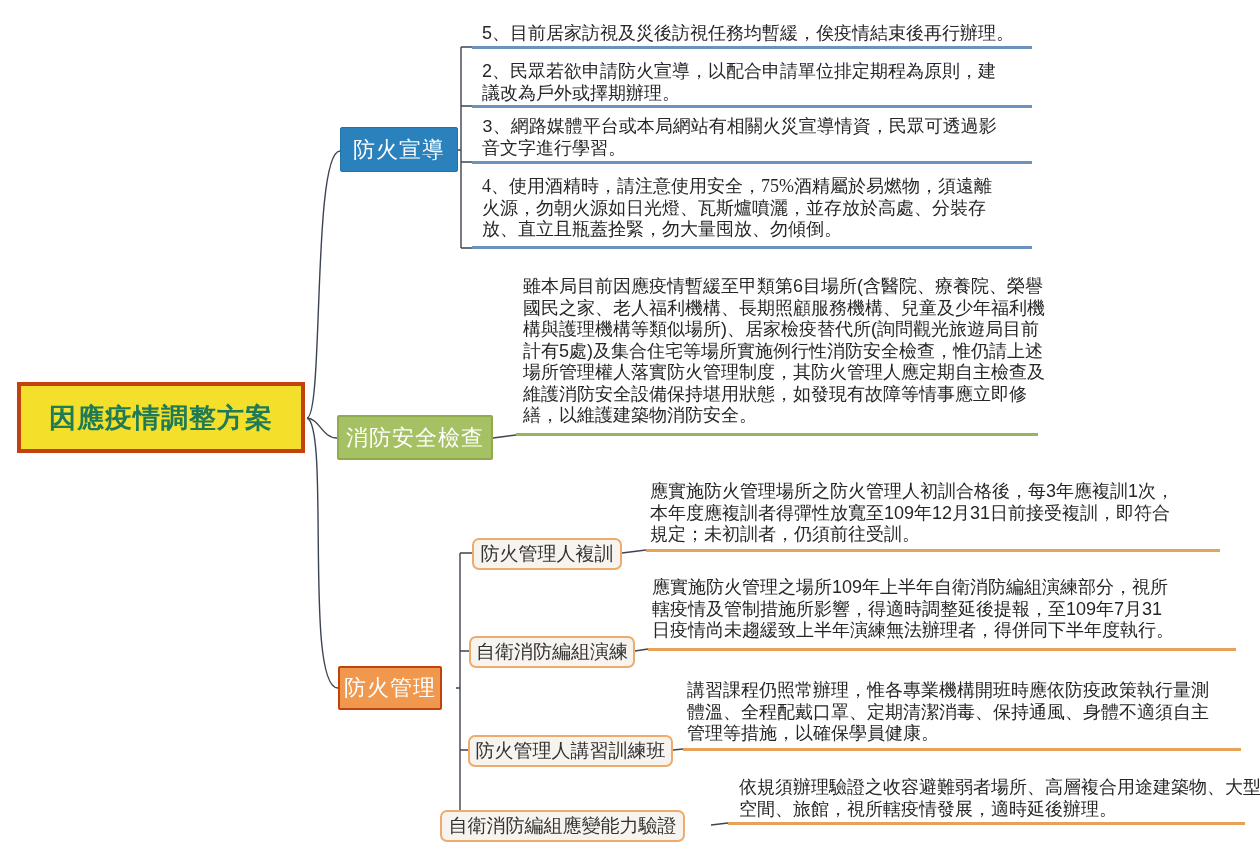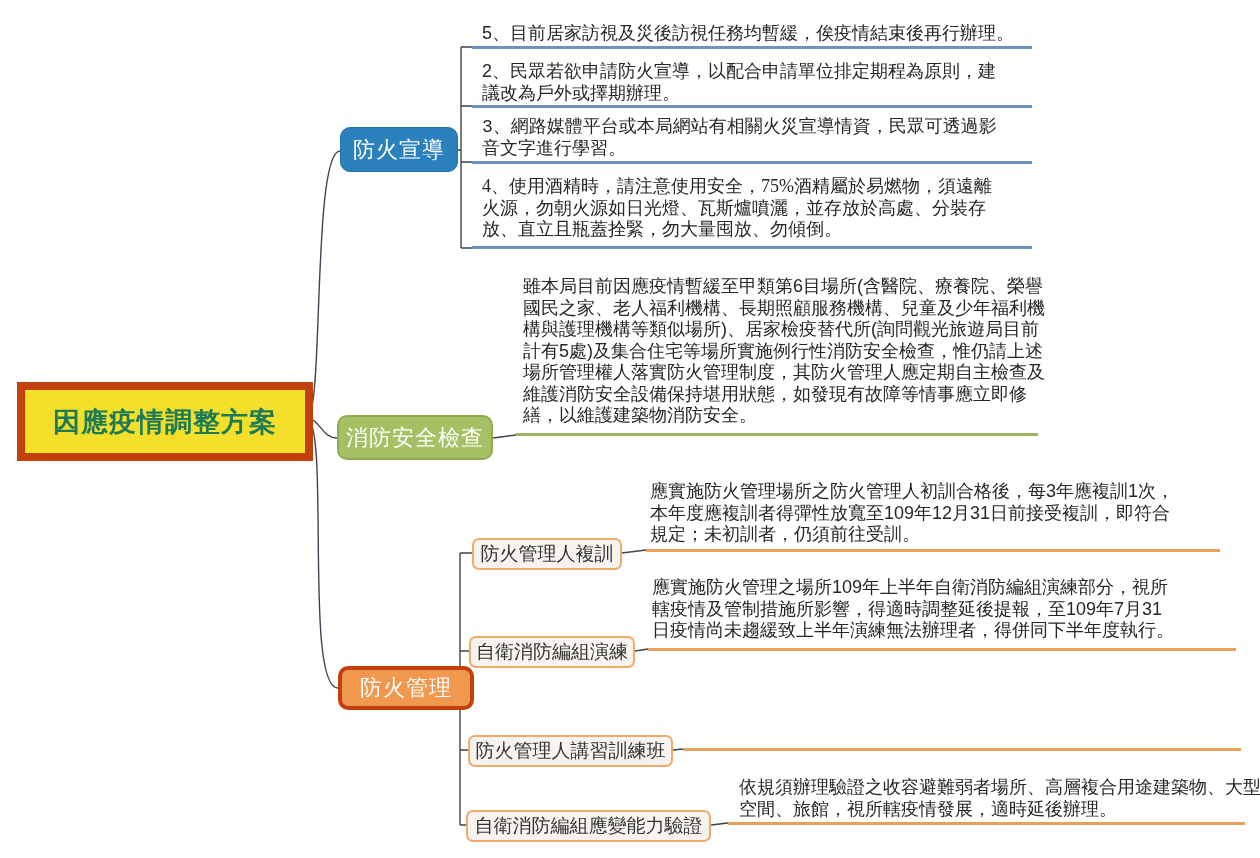--- a/index.html
+++ b/index.html
@@ -3,39 +3,39 @@
 <meta charset="utf-8">
 <style>
   html,body{margin:0;padding:0;background:#fff;}
   .canvas{
     position:relative;width:1260px;height:858px;background:#ffffff;overflow:hidden;
     font-family:"Liberation Sans","DejaVu Sans",sans-serif;
   }
   .links{position:absolute;left:0;top:0;width:1260px;height:858px;}
   .root-node{
     position:absolute;left:17px;top:382px;width:280px;height:63px;
-    background:#f4e02b;border:8px solid #c2410c;
+    background:#f4e02b;border:4px solid #c2410c;
     display:flex;align-items:center;justify-content:center;
     color:#1e7b55;font-size:27px;font-weight:bold;letter-spacing:1px;
   }
   .topic{
     position:absolute;display:flex;align-items:center;justify-content:center;
-    color:#ffffff;font-size:22px;letter-spacing:1px;border-radius:10px;box-sizing:border-box;
+    color:#ffffff;font-size:22px;letter-spacing:1px;border-radius:2px;box-sizing:border-box;
   }
   .topic-blue{left:340px;top:127px;width:118px;height:45px;background:#2b81bb;border:1px solid #2372a8;}
   .topic-green{left:337px;top:415px;width:156px;height:45px;background:#a5c163;border:2px solid #90ab4e;}
-  .topic-orange{left:338px;top:666px;width:136px;height:44px;background:#f0984e;border:4px solid #c2410c;}
+  .topic-orange{left:338px;top:666px;width:104px;height:44px;background:#f0984e;border:2px solid #c2410c;}
   .subbox{
     position:absolute;display:flex;align-items:center;justify-content:center;box-sizing:border-box;
     background:#f7f4ef;border:2px solid #efab6b;border-radius:7px;color:#333333;font-size:19px;height:32px;
   }
   .sub1{left:472px;top:538px;width:150px;}
   .sub2{left:469px;top:636px;width:166px;}
   .sub3{left:468px;top:735px;width:205px;}
-  .sub4{left:466px;top:810px;width:245px;}
+  .sub4{left:440px;top:810px;width:245px;}
   .txt{
     position:absolute;white-space:pre;font-size:18px;line-height:21.5px;color:#262626;
   }
   .i1{left:482px;top:23px;}
   .i2{left:482px;top:61px;}
   .i3{left:482px;top:117px;font-family:Liberation Mono, monospace;}
   .i4{left:482px;top:176px;font-family:Liberation Serif, serif;}
   .para2{left:523px;top:276px;}
   .t1{left:650px;top:481px;}
   .t2{left:652px;top:577px;}
@@ -114,20 +114,23 @@
 規定；未初訓者，仍須前往受訓。</div>
   <div class="underline u-orange o1"></div>
 
   <div class="subbox sub2">自衛消防編組演練</div>
   <div class="txt t2">應實施防火管理之場所109年上半年自衛消防編組演練部分，視所
 轄疫情及管制措施所影響，得適時調整延後提報，至109年7月31
 日疫情尚未趨緩致上半年演練無法辦理者，得併同下半年度執行。</div>
   <div class="underline u-orange o2"></div>
 
   <div class="subbox sub3">防火管理人講習訓練班</div>
+  <div class="txt t3">講習課程仍照常辦理，惟各專業機構開班時應依防疫政策執行量測
+體溫、全程配戴口罩、定期清潔消毒、保持通風、身體不適須自主
+管理等措施，以確保學員健康。</div>
   <div class="underline u-orange o3"></div>
 
   <div class="subbox sub4">自衛消防編組應變能力驗證</div>
   <div class="txt t4">依規須辦理驗證之收容避難弱者場所、高層複合用途建築物、大型
 空間、旅館，視所轄疫情發展，適時延後辦理。</div>
   <div class="underline u-orange o4"></div>
 
 </div>
 
 </body></html>

